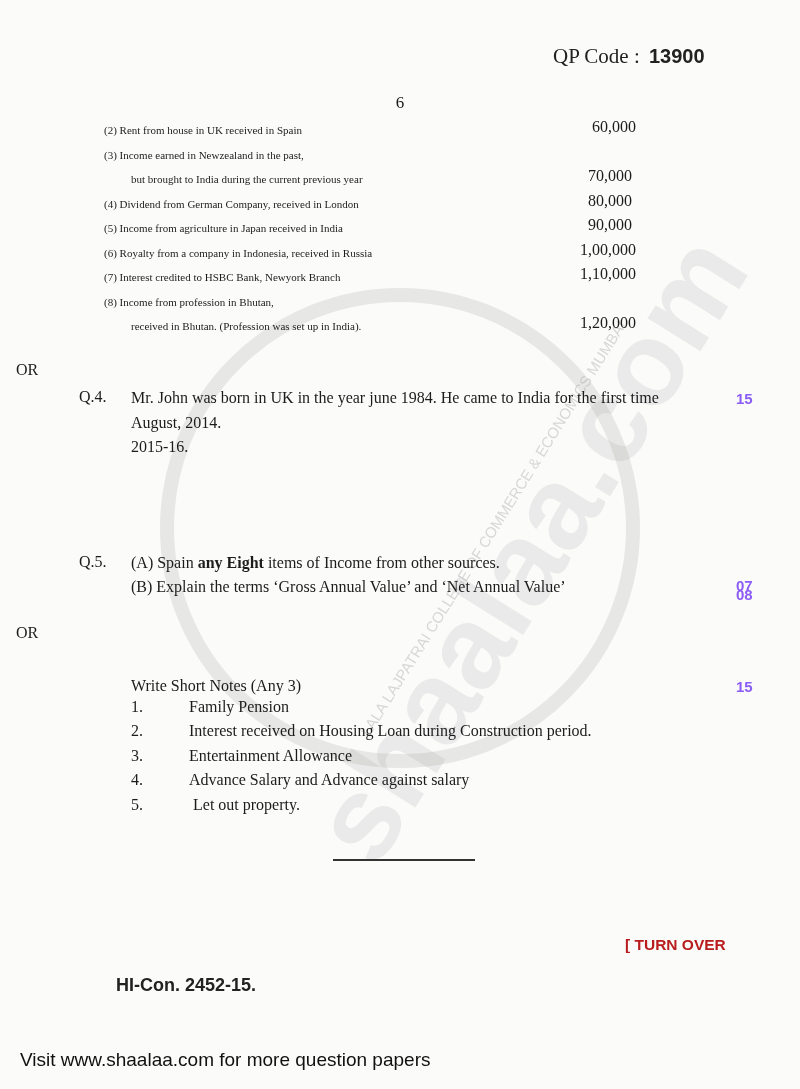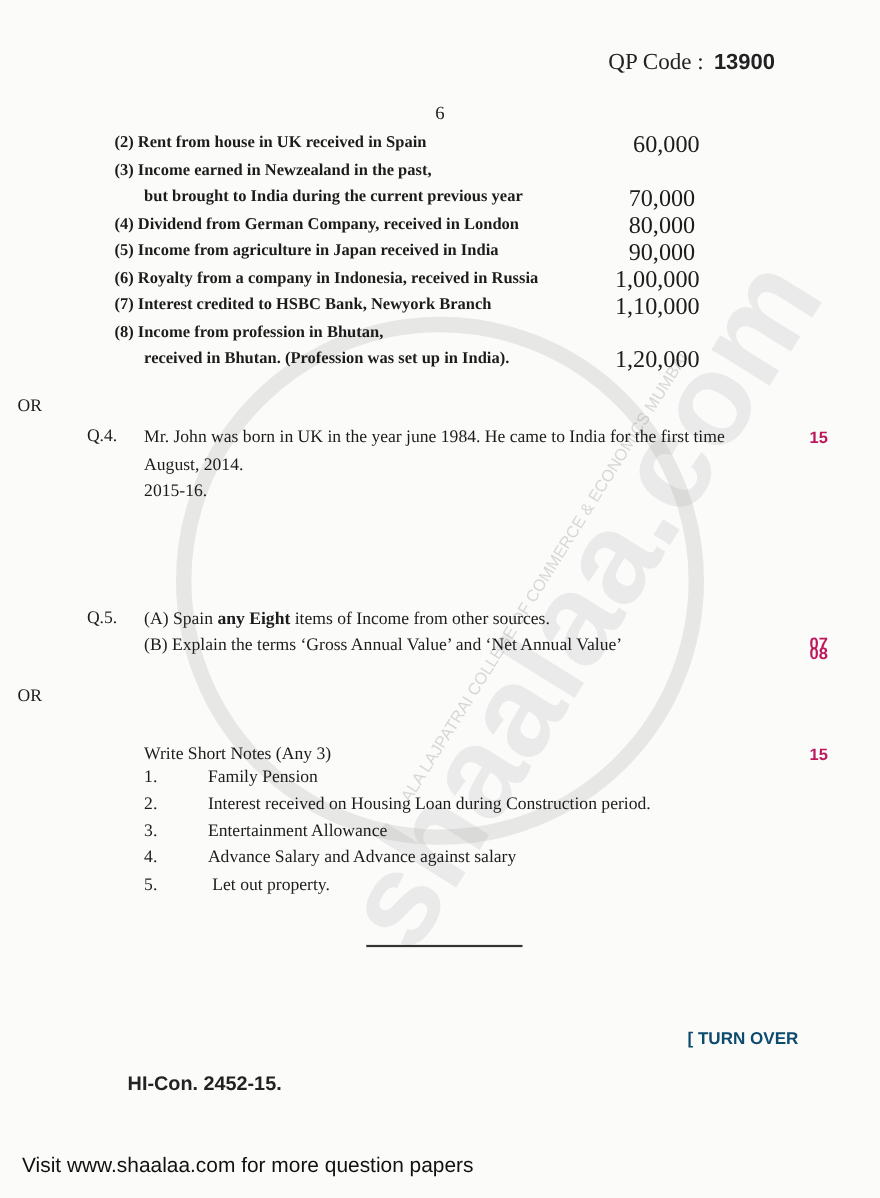--- a/index.html
+++ b/index.html
@@ -5,30 +5,30 @@
     html, body { margin: 0; padding: 0; }
     body {
       width: 800px; height: 1089px; position: relative; overflow: hidden;
       background: #fbfbfa; color: #1c1c1c;
       font-family: "Liberation Serif", "DejaVu Serif", serif;
     }
     .abs { position: absolute; }
     .qp-code { left: 553px; top: 44px; font-size: 21px; color: #222; white-space: nowrap; }
     .qp-code .num { font-family: "Liberation Sans", "DejaVu Sans", sans-serif; font-weight: bold; font-size: 20px; margin-left: 4px; }
     .page-num { left: 0; width: 800px; top: 93px; text-align: center; font-size: 17px; }
-    .row { font-size: 15px; line-height: 24.5px; white-space: nowrap; font-weight: bold; }
-    .amount { font-size: 22px; white-space: nowrap; text-align: right; }
-    .marks { font-family: "Liberation Sans", "DejaVu Sans", sans-serif; font-weight: bold; font-size: 15px; color: #be185d; }
+    .row { font-size: 11px; line-height: 24.5px; white-space: nowrap; }
+    .amount { font-size: 16px; white-space: nowrap; text-align: right; }
+    .marks { font-family: "Liberation Sans", "DejaVu Sans", sans-serif; font-weight: bold; font-size: 15px; color: #8b5cf6; }
     .or { left: 16px; width: 676px; text-align: left; font-size: 16px; }
     .qlabel { font-size: 16px; }
     .para { font-size: 16px; line-height: 24.5px; }
     .note-num { font-size: 16px; }
     .note-text { font-size: 16px; white-space: nowrap; }
     .rule { left: 333px; top: 859px; width: 142px; height: 2px; background: #333; }
-    .turn-over { left: 625px; top: 936px; font-family: "Liberation Sans", "DejaVu Sans", sans-serif; font-weight: bold; font-size: 15.5px; color: #0c4a6e; }
+    .turn-over { left: 625px; top: 936px; font-family: "Liberation Sans", "DejaVu Sans", sans-serif; font-weight: bold; font-size: 15.5px; color: #b91c1c; }
     .hi-con { left: 116px; top: 975px; font-family: "Liberation Sans", "DejaVu Sans", sans-serif; font-weight: bold; font-size: 18px; color: #222; }
     .footer { left: 20px; top: 1049px; font-family: "Liberation Sans", "DejaVu Sans", sans-serif; font-size: 19px; color: #111; }
     .watermark-circle {
       left: 160px; top: 288px; width: 480px; height: 480px; border-radius: 50%;
       border: 14px solid rgba(180,180,180,0.28); box-sizing: border-box; pointer-events: none;
     }
     .watermark-text {
       left: 175px; top: 480px; font-family: "Liberation Sans", "DejaVu Sans", sans-serif;
       font-size: 118px; font-weight: bold; color: rgba(160,160,160,0.18);
       transform: rotate(-58deg); transform-origin: center; pointer-events: none; white-space: nowrap;

